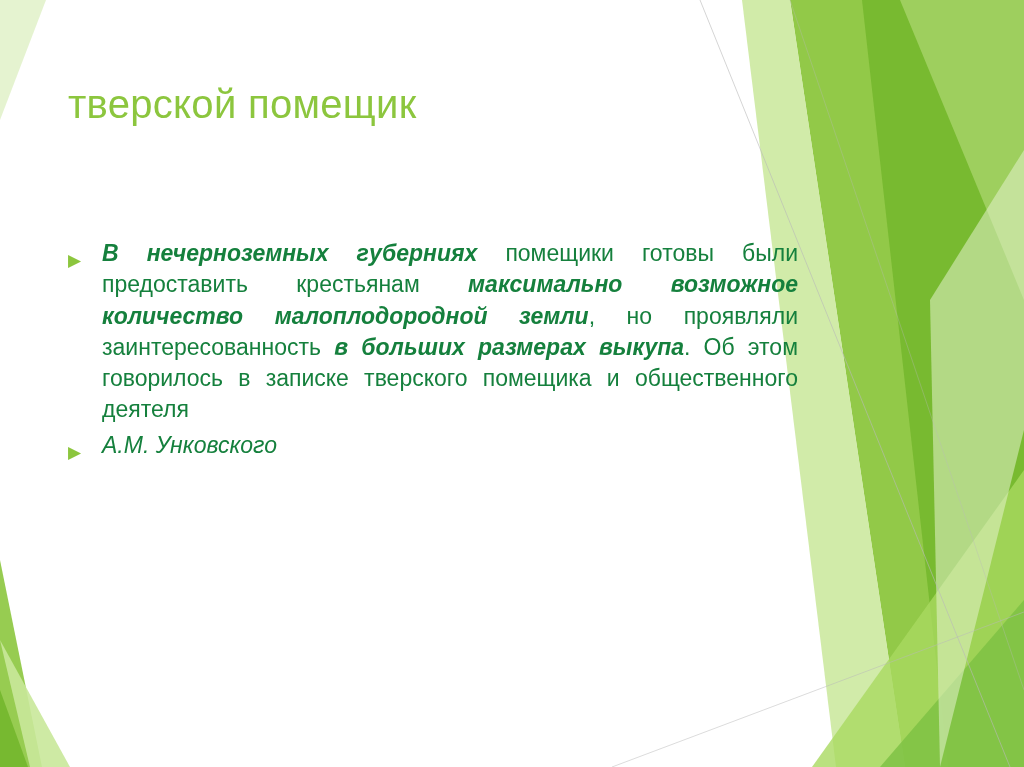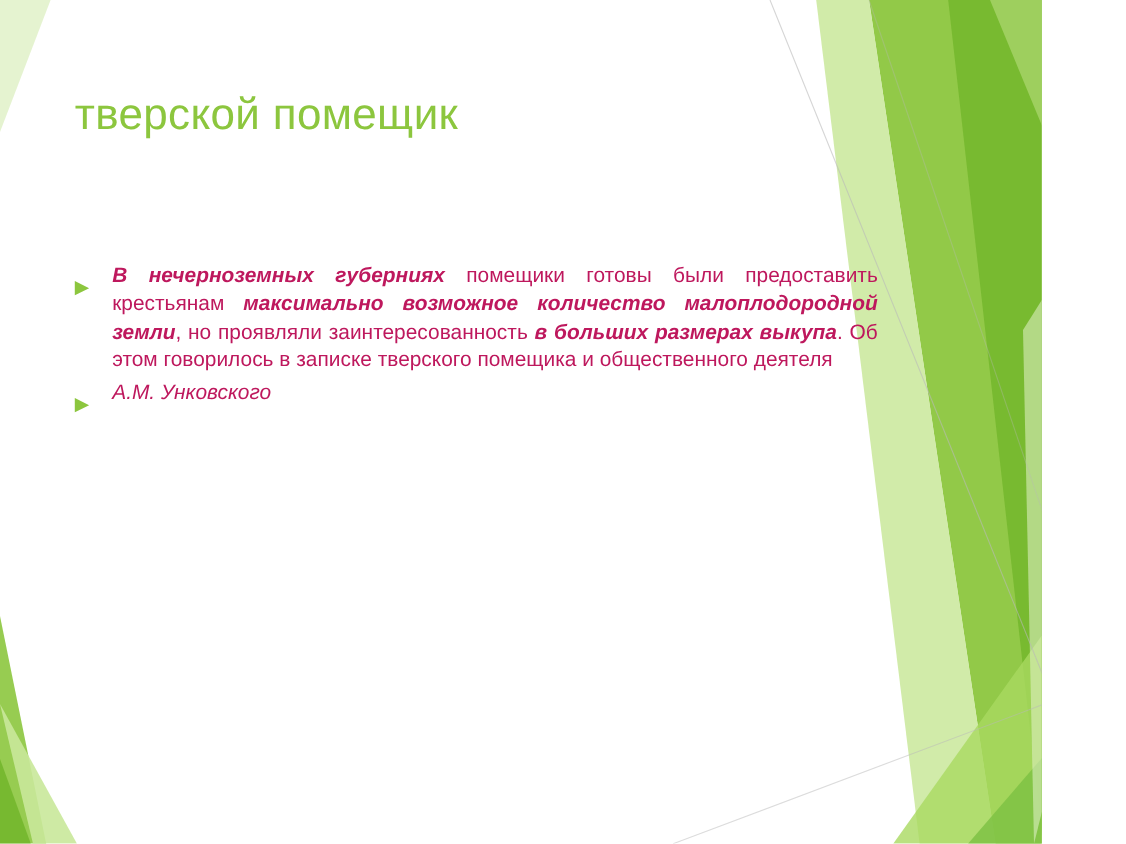--- a/index.html
+++ b/index.html
@@ -2,21 +2,21 @@
 <html lang="ru"><head>
 <meta charset="utf-8">
 <style>
   html, body {
     margin: 0;
     padding: 0;
     background: #ffffff;
   }
   .slide {
     position: relative;
-    width: 947px;
+    width: 1024px;
     height: 767px;
     background: #ffffff;
     overflow: hidden;
     font-family: "Liberation Sans", sans-serif;
   }
 
   
   .deco {
     position: absolute;
     top: 0;
@@ -67,22 +67,22 @@
     flex: 0 0 auto;
     width: 34px;
     padding-top: 14px;
     color: #8CC63E;
     font-size: 17px;
     line-height: 1;
     text-align: left;
   }
   .bullet-text {
     flex: 1 1 auto;
-    color: #be185d;
-    font-size: 19px;
+    color: #15803d;
+    font-size: 23px;
     line-height: 1.36;
     text-align: justify;
     text-justify: inter-word;
   }
   .bullet-text .em {
     font-style: italic;
     font-weight: bold;
   }
   .bullet-text.center-ital {
     font-style: italic;

